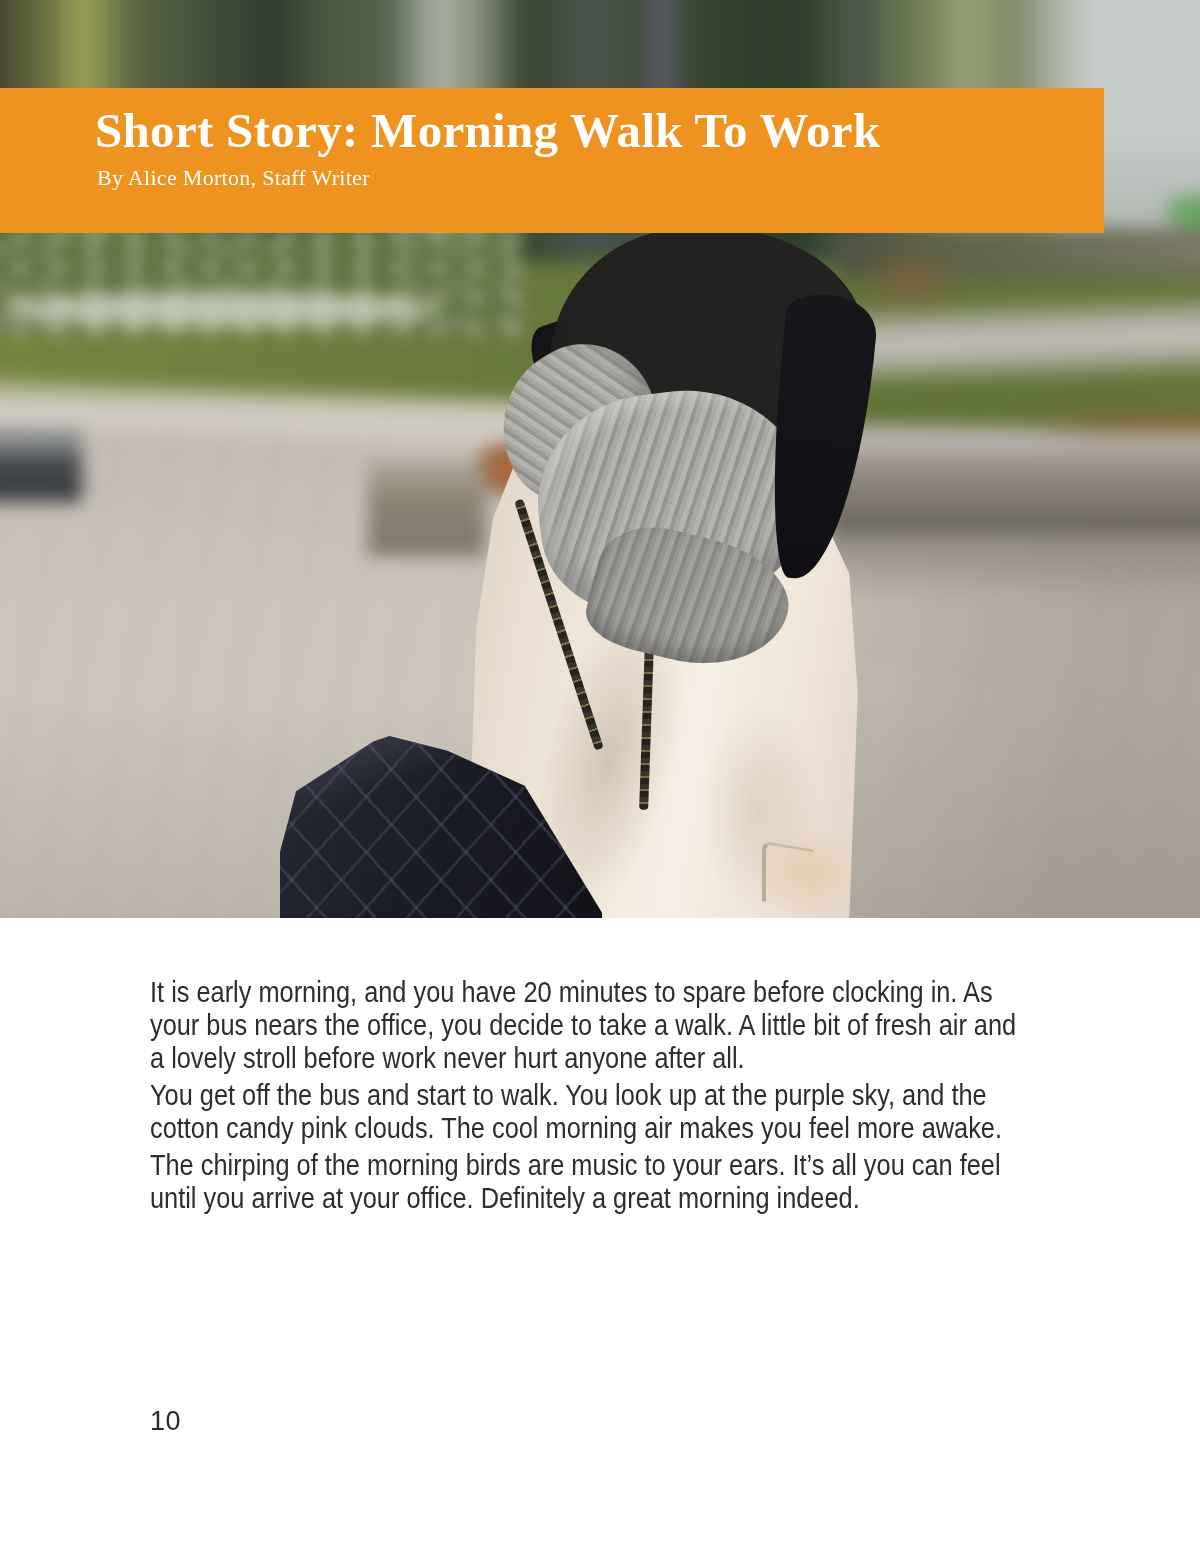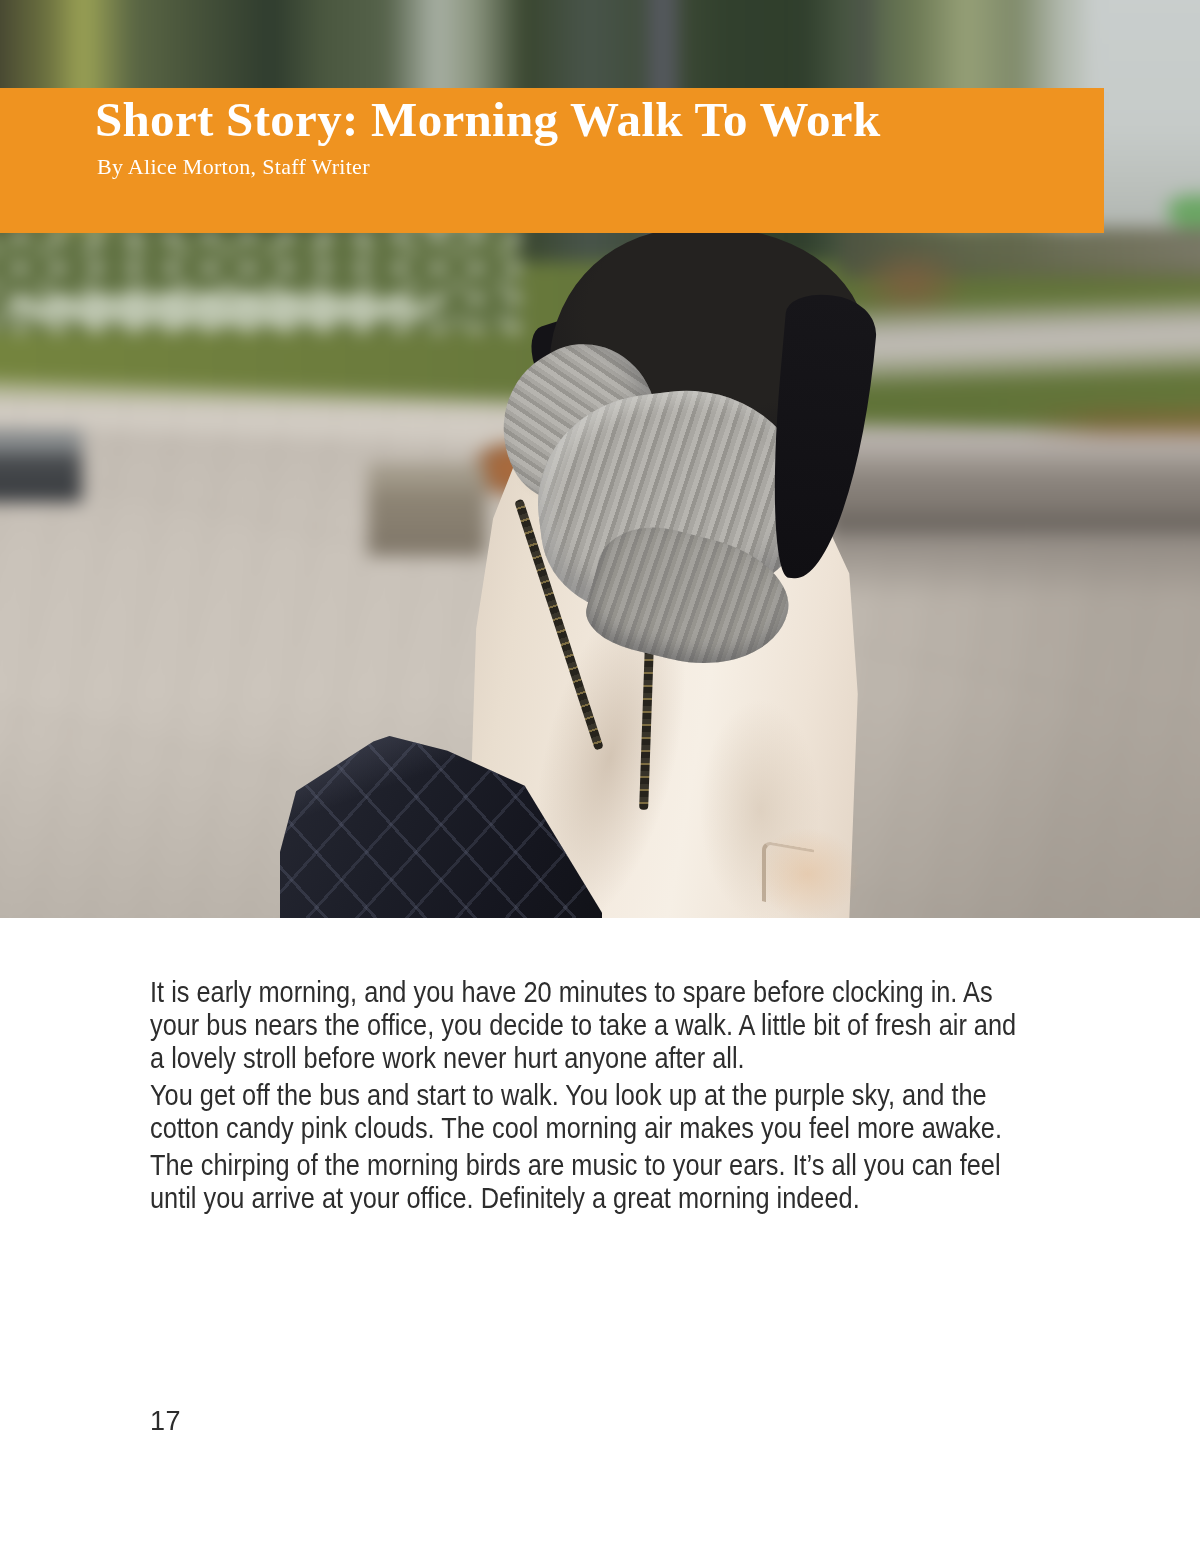--- a/index.html
+++ b/index.html
@@ -123,21 +123,21 @@
   .bag,.bag-quilt,.bag-sheen{left:280px;top:736px;width:322px;height:184px;
     clip-path:polygon(29% 3%,34% 0,52% 8%,76% 27%,100% 96%,100% 100%,0 100%,0 63%,5% 30%);}
   .bag{background:linear-gradient(115deg,#262833 0%,#1c1e28 40%,#15161f 75%,#111218 100%);}
   .bag-quilt{background-image:
       repeating-linear-gradient(48deg,transparent 0 34px,rgba(95,100,122,.32) 34px 37px),
       repeating-linear-gradient(-48deg,transparent 0 34px,rgba(95,100,122,.28) 34px 37px);}
   .bag-sheen{background:linear-gradient(160deg,rgba(130,135,158,.35),rgba(130,135,158,0) 30%);}
 
   
   .banner{position:absolute;left:0;top:88px;width:1104px;height:145px;background:#EF9320;
-    box-sizing:border-box;padding:6px 0 0 95px;}
+    box-sizing:border-box;padding:17px 0 0 95px;}
   .banner h1{margin:0;font-family:"Liberation Serif","DejaVu Serif",serif;font-weight:700;
     font-size:49px;line-height:1.05;color:#ffffff;letter-spacing:.3px;}
   .byline{margin:9px 0 0 2px;font-family:"Liberation Serif","DejaVu Serif",serif;font-weight:400;
     font-size:22px;color:#ffffff;letter-spacing:.3px;}
 
   
   .content{position:absolute;left:0;top:918px;width:1200px;height:724px;background:#ffffff;}
   .story{position:absolute;left:150px;top:57px;width:1150px;transform:scaleX(.845);
     transform-origin:left top;font-size:30px;line-height:33px;color:#2d2d2d;}
   .story p{margin:0 0 4px 0;white-space:pre-line;}
@@ -212,15 +212,15 @@
       <p>It is early morning, and you have 20 minutes to spare before clocking in. As
 your bus nears the office, you decide to take a walk. A little bit of fresh air and
 a lovely stroll before work never hurt anyone after all.</p>
       <p>You get off the bus and start to walk. You look up at the purple sky, and the
 cotton candy pink clouds. The cool morning air makes you feel more awake.</p>
       <p>The chirping of the morning birds are music to your ears. It’s all you can feel
 until you arrive at your office. Definitely a great morning indeed.</p>
     </div>
   </section>
 
-  <div class="page-number">17</div>
+  <div class="page-number">10</div>
 
 </div>
 
 </body></html>

